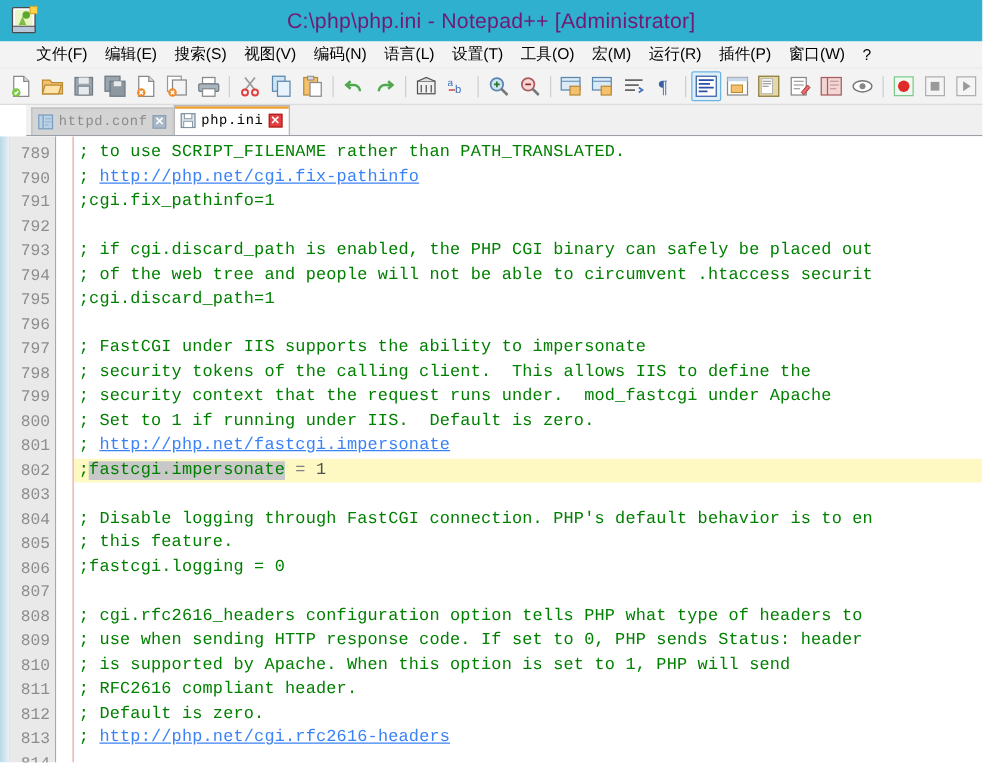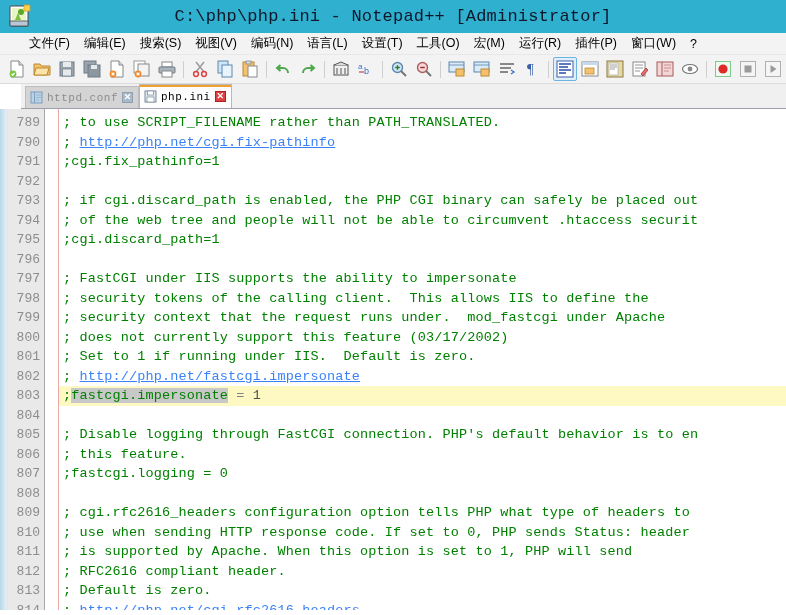--- a/index.html
+++ b/index.html
@@ -18,23 +18,23 @@
     display: flex;
     align-items: center;
     justify-content: center;
   }
   #app-icon {
     position: absolute;
     left: 8px; top: 4px;
     width: 24px; height: 24px;
   }
   #title-text {
-    color: #0f172a;
+    color: #701a75;
     font-size: 17px;
-    font-family: Liberation Mono, monospace;
+    font-family: Liberation Sans, sans-serif;
     letter-spacing: 0.2px;
     white-space: nowrap;
   }
 
   
   #menubar {
     height: 22px;
     background: #f3f3f3;
     border-bottom: 1px solid #e8e8e8;
     display: flex;
@@ -537,21 +537,20 @@
       <div class="cline"><span>; </span><span class="link">http://php.net/cgi.fix-pathinfo</span></div>
       <div class="cline"><span>;cgi.fix_pathinfo=1</span></div>
       <div class="cline">&nbsp;</div>
       <div class="cline"><span>; if cgi.discard_path is enabled, the PHP CGI binary can safely be placed out</span></div>
       <div class="cline"><span>; of the web tree and people will not be able to circumvent .htaccess securit</span></div>
       <div class="cline"><span>;cgi.discard_path=1</span></div>
       <div class="cline">&nbsp;</div>
       <div class="cline"><span>; FastCGI under IIS supports the ability to impersonate</span></div>
       <div class="cline"><span>; security tokens of the calling client.  This allows IIS to define the</span></div>
       <div class="cline"><span>; security context that the request runs under.  mod_fastcgi under Apache</span></div>
-      <div class="cline"><span>; does not currently support this feature (03/17/2002)</span></div>
       <div class="cline"><span>; Set to 1 if running under IIS.  Default is zero.</span></div>
       <div class="cline"><span>; </span><span class="link">http://php.net/fastcgi.impersonate</span></div>
       <div class="cline current"><span>;</span><span class="sel">fastcgi.impersonate</span><span class="op"> = </span><span class="num">1</span></div>
       <div class="cline">&nbsp;</div>
       <div class="cline"><span>; Disable logging through FastCGI connection. PHP's default behavior is to en</span></div>
       <div class="cline"><span>; this feature.</span></div>
       <div class="cline"><span>;fastcgi.logging = 0</span></div>
       <div class="cline">&nbsp;</div>
       <div class="cline"><span>; cgi.rfc2616_headers configuration option tells PHP what type of headers to</span></div>
       <div class="cline"><span>; use when sending HTTP response code. If set to 0, PHP sends Status: header</span></div>

